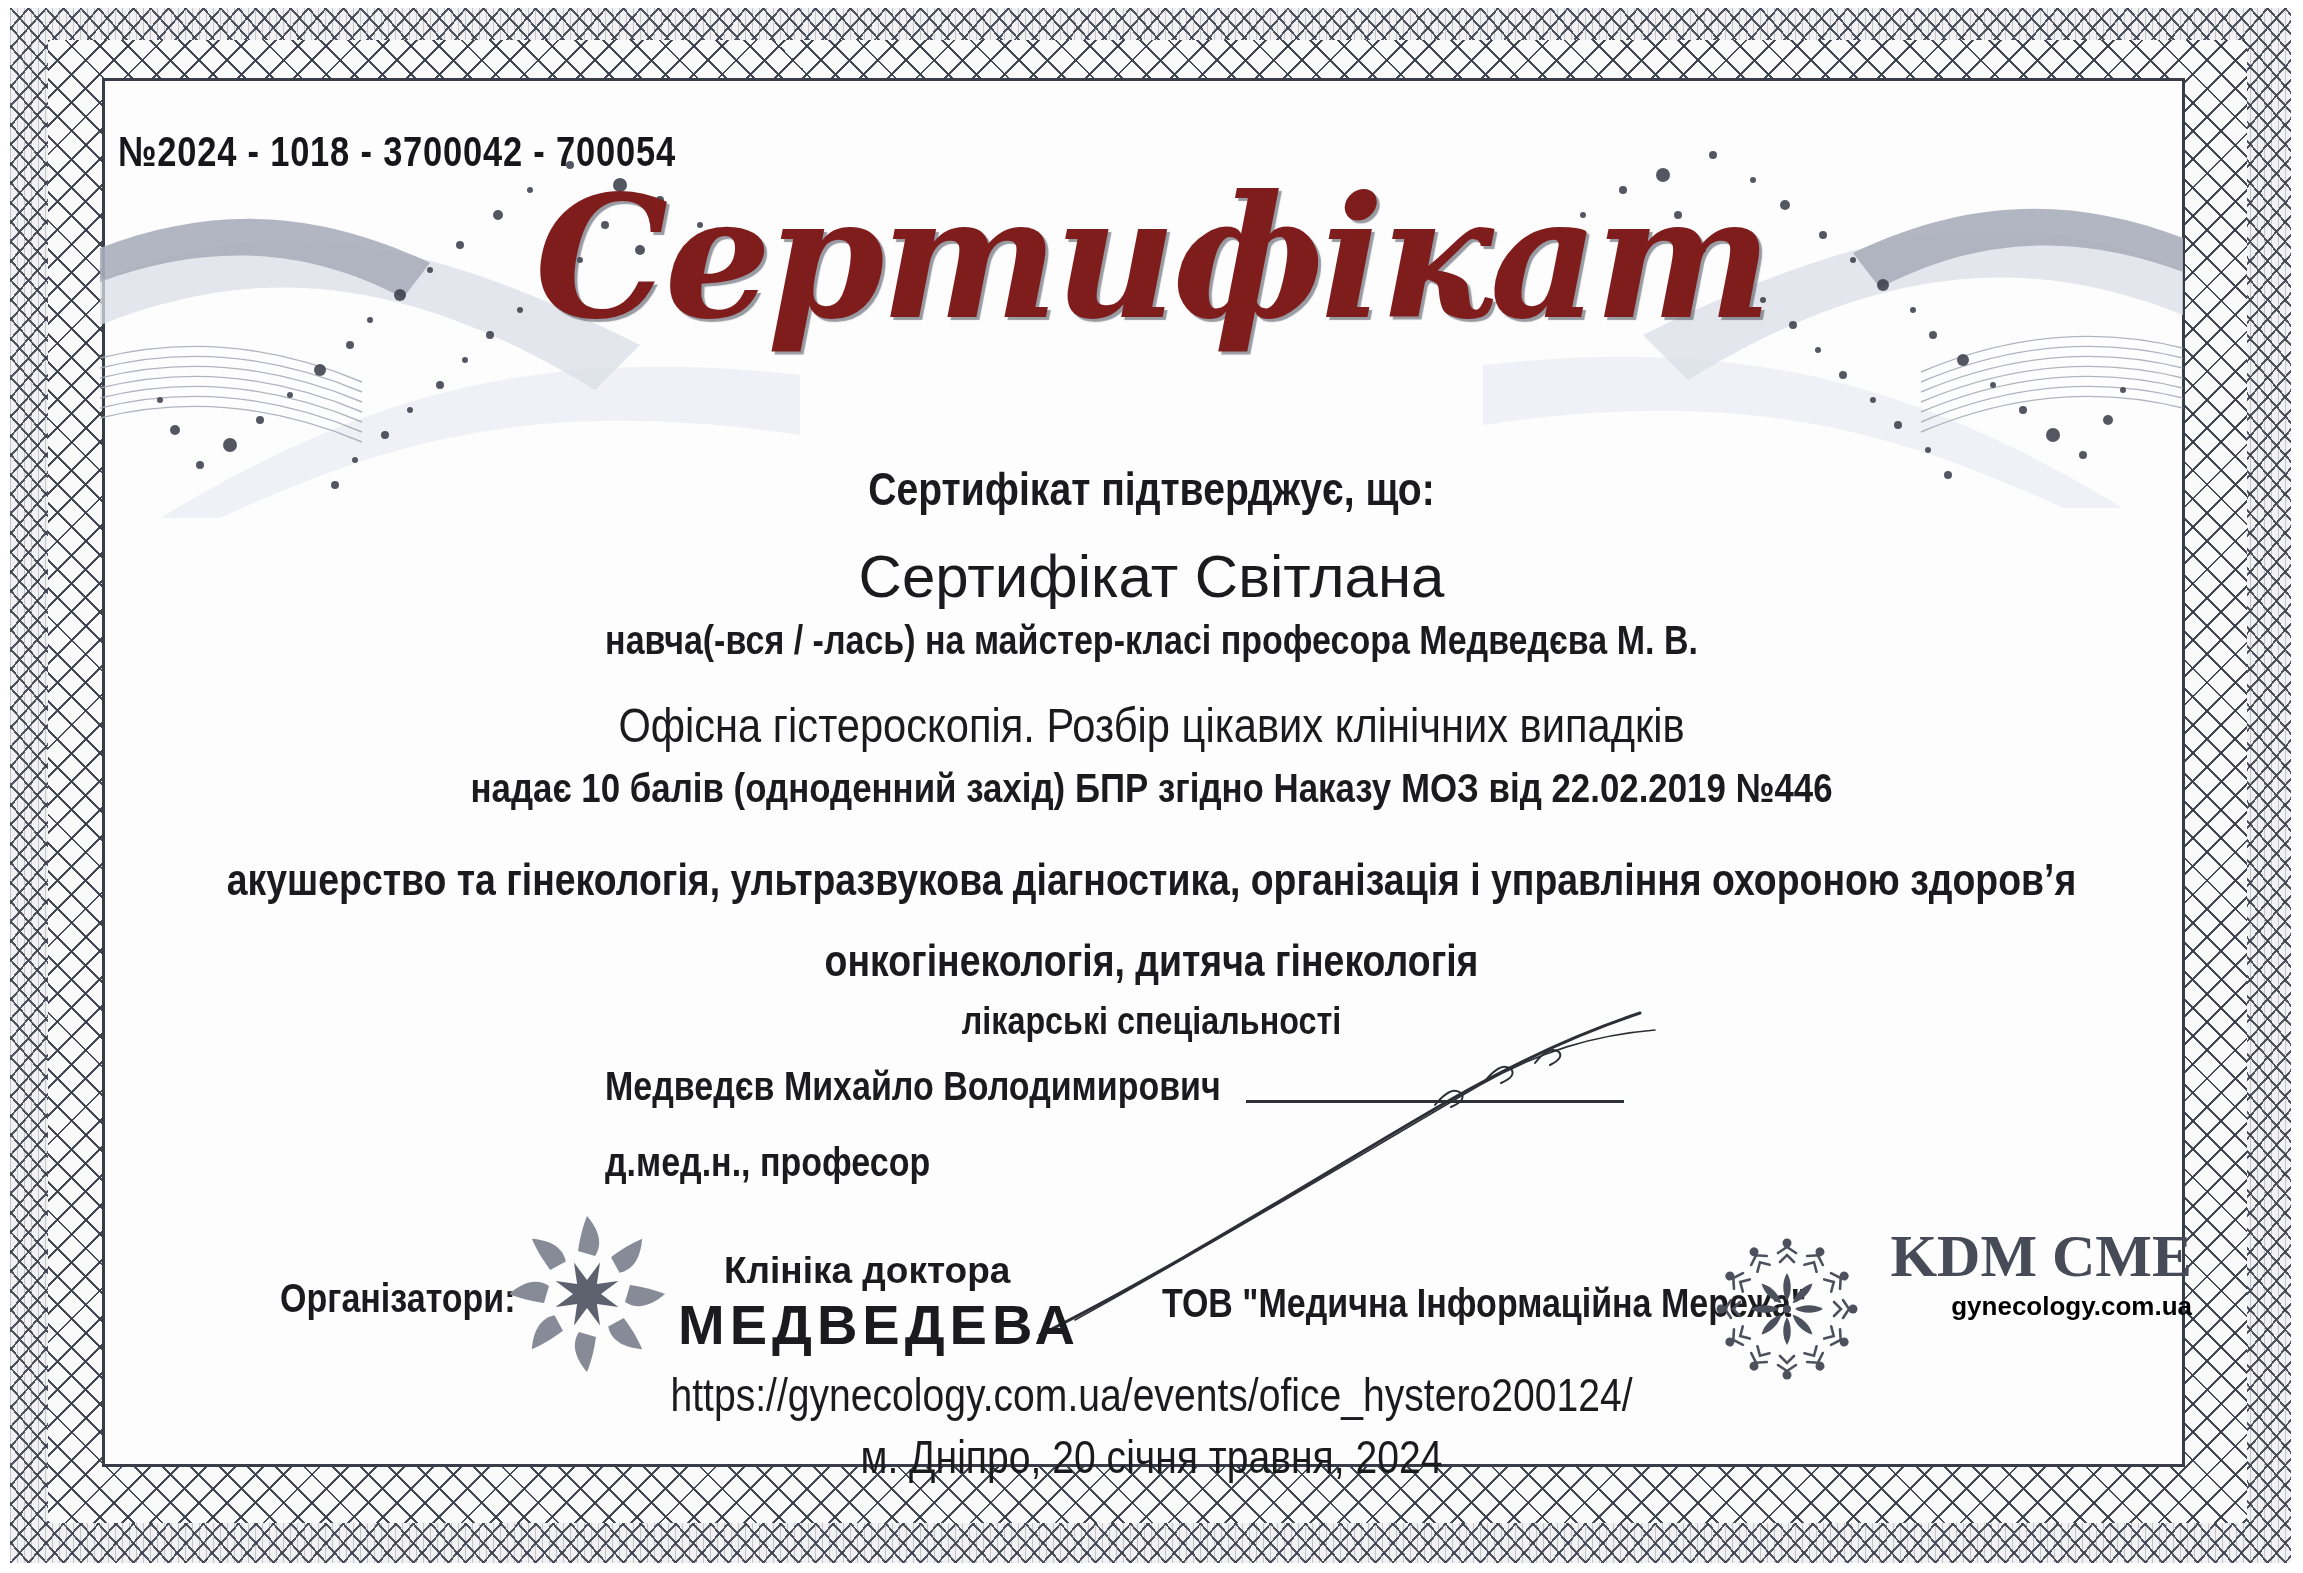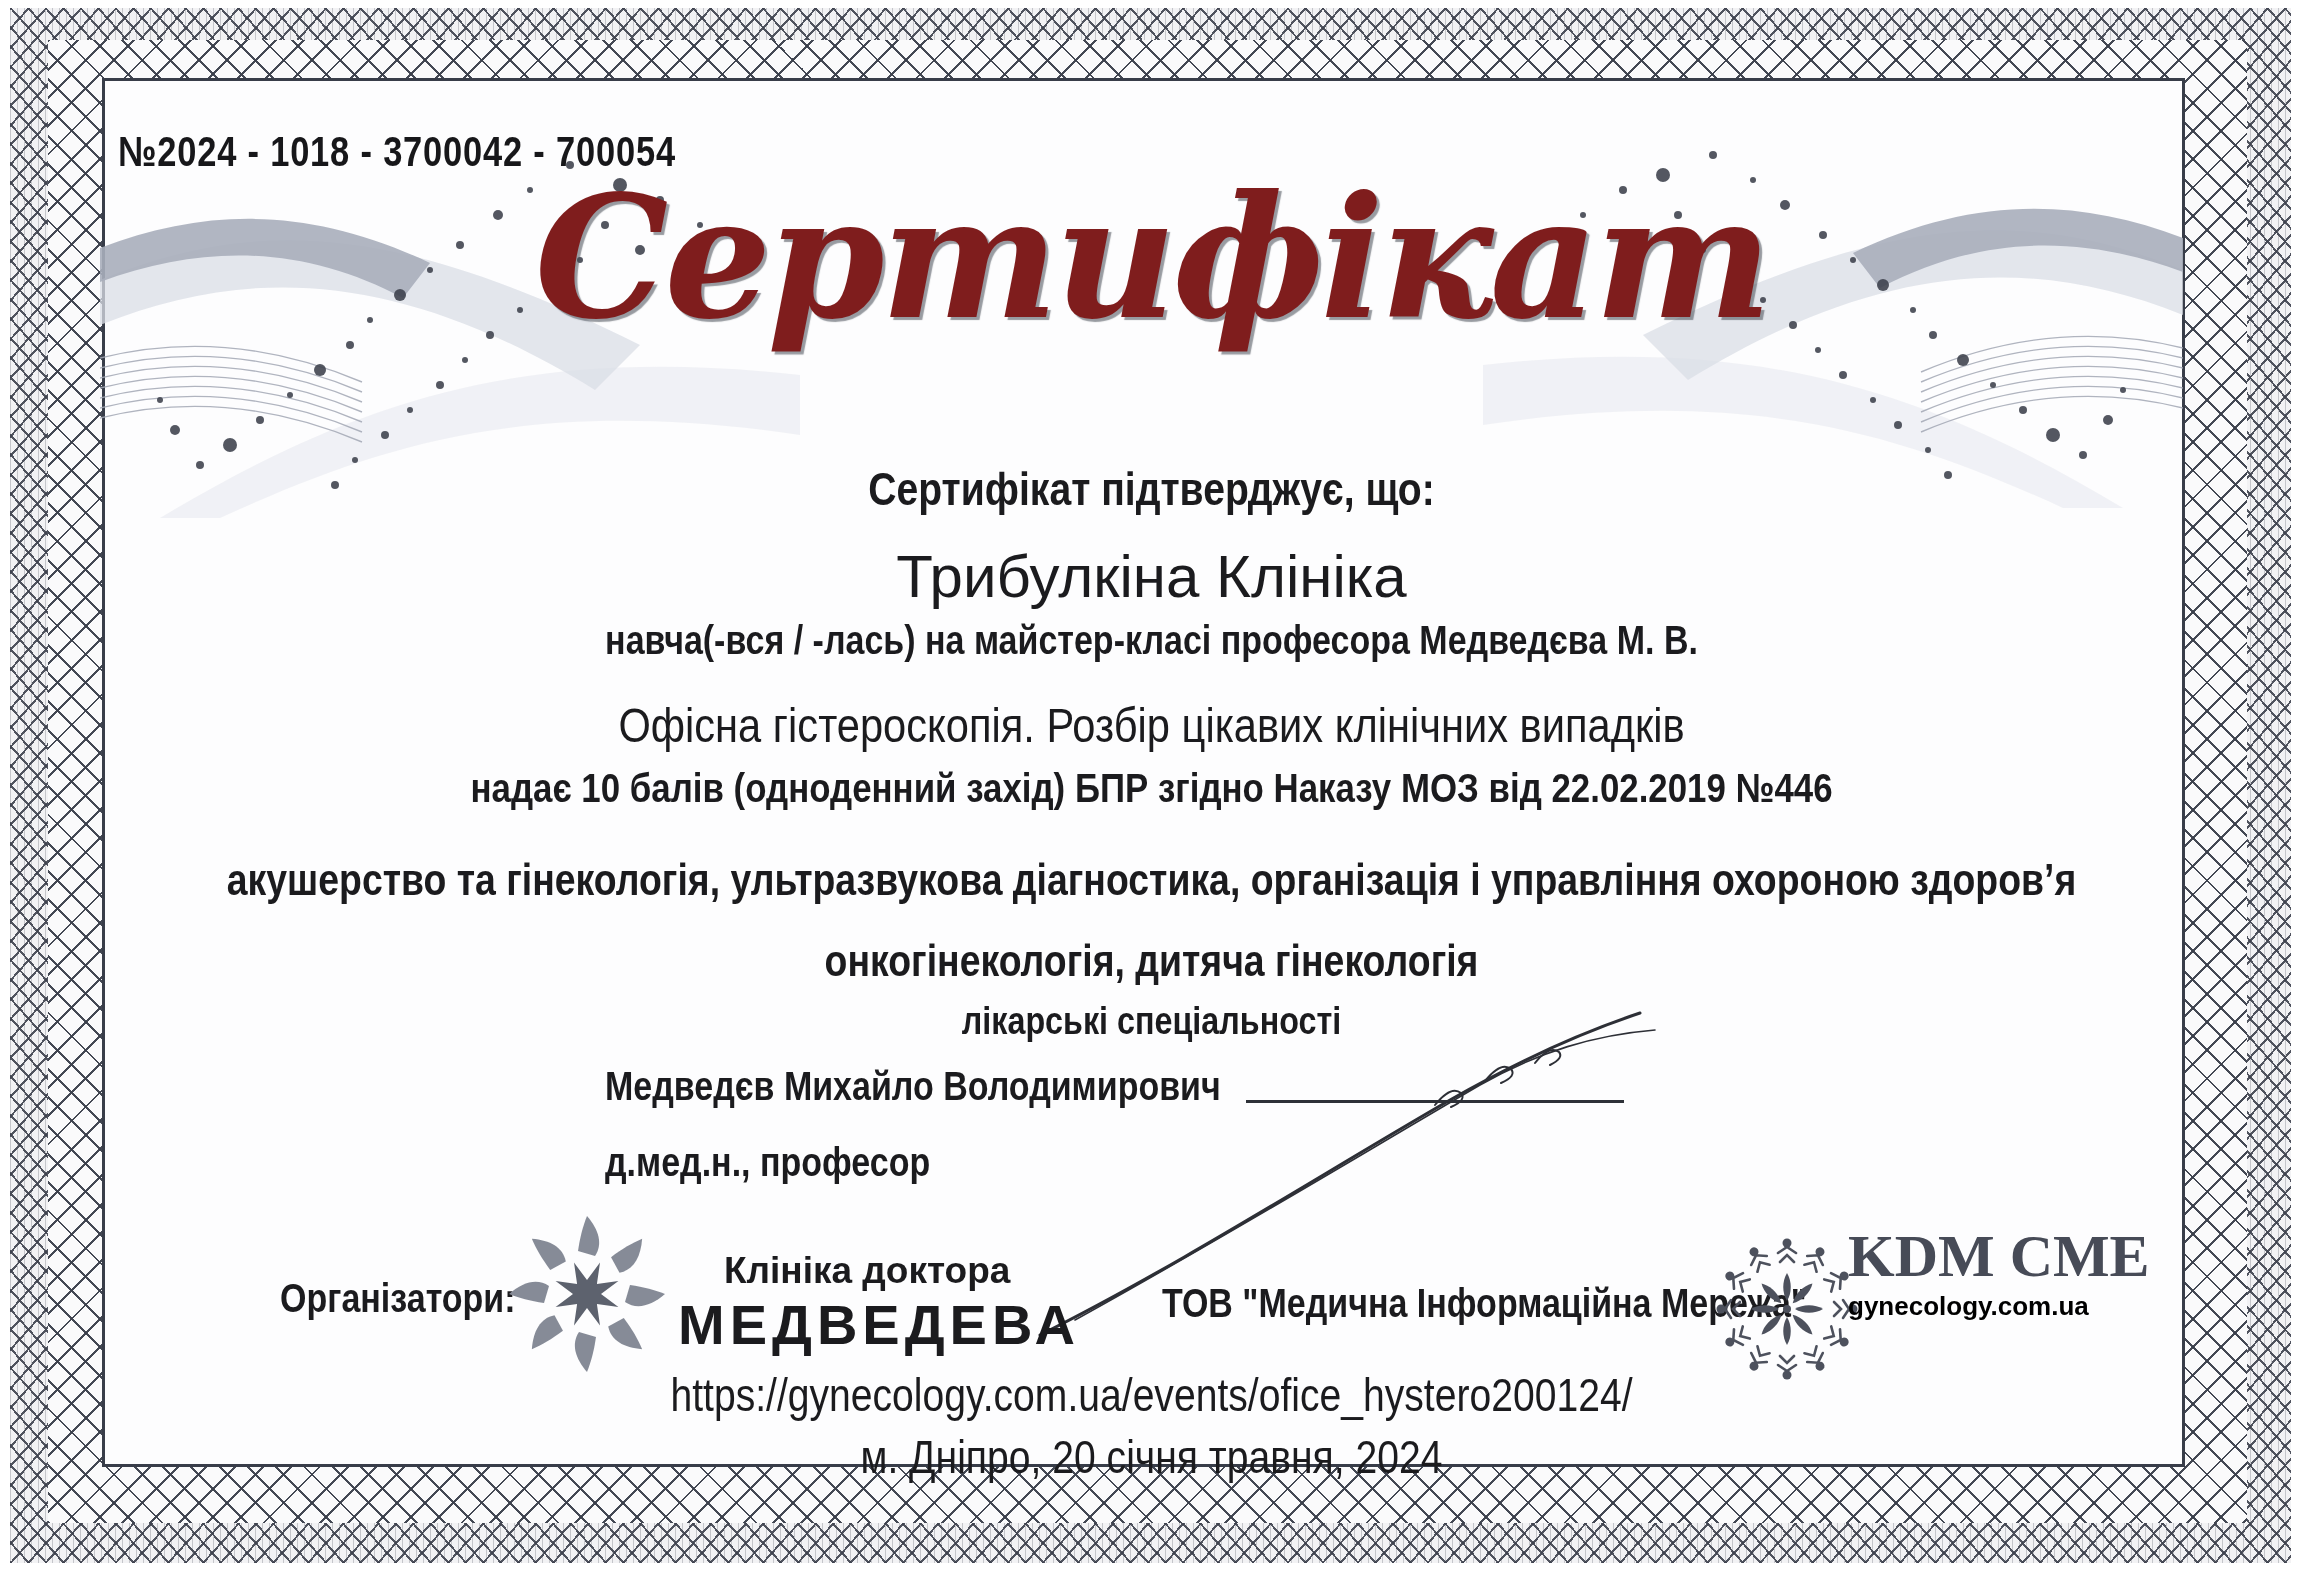--- a/index.html
+++ b/index.html
@@ -48,21 +48,21 @@
   .points{top:765px;font-size:41px;}
   .spec1{top:855px;font-size:44px;}
   .spec2{top:936px;font-size:44px;}
   .speclabel{top:1000px;font-size:38px;}
   .signer-name{left:605px;top:1064px;font-size:40px;}
   .signer-title{left:605px;top:1140px;font-size:40px;}
   .organizers{left:280px;top:1276px;font-size:40px;}
   .clinic-top{left:681px;top:1250px;font-size:37px;letter-spacing:0;margin-left:43px;}
   .clinic-name{left:678px;top:1292px;font-size:56px;letter-spacing:5px;}
   .company{left:1162px;top:1281px;font-size:40px;}
-  .kdm-text{left:1848px;top:1226px;width:344px;text-align:left;color:#474b57;
+  .kdm-text{left:1848px;top:1226px;width:344px;text-align:right;color:#474b57;
     font-family:"Liberation Serif",serif;font-weight:bold;line-height:1.02;}
   .kdm-line1{font-size:60px;}
   .kdm-line2{font-size:48px;}
   .kdm-site{font-size:26px;font-family:"Liberation Sans",sans-serif;color:#000000;margin-top:6px;}
   .url-line{top:1368px;font-size:46px;font-weight:400;}
   .date-line{top:1430px;font-size:46px;font-weight:400;}
   .sig-line{left:1246px;top:1100px;width:378px;height:3px;background:#2e3138;}
   svg{display:block;}
 </style>
 </head>
@@ -167,21 +167,21 @@
         <circle cx="235" cy="355" r="4"></circle>
     </g>
   </svg>
 
   <div class="abs cert-number bold">№2024 - 1018 - 3700042 - 700054</div>
 
   <h1 class="abs ctr title">Сертифікат</h1>
 
   <div class="abs ctr confirm bold cond">Сертифікат підтверджує, що:</div>
 
-  <div class="abs ctr recipient">Трибулкіна Клініка</div>
+  <div class="abs ctr recipient">Сертифікат Світлана</div>
 
   <div class="abs ctr training bold cond">навча(-вся / -лась) на майстер-класі професора Медведєва М. В.</div>
 
   <div class="abs ctr course cond">Офісна гістероскопія. Розбір цікавих клінічних випадків</div>
 
   <div class="abs ctr points bold cond">надає 10 балів (одноденний захід) БПР згідно Наказу МОЗ від 22.02.2019 №446</div>
 
   <div class="abs ctr spec1 bold cond">акушерство та гінекологія, ультразвукова діагностика, організація і управління охороною здоров’я</div>
 
   <div class="abs ctr spec2 bold cond">онкогінекологія, дитяча гінекологія</div>

